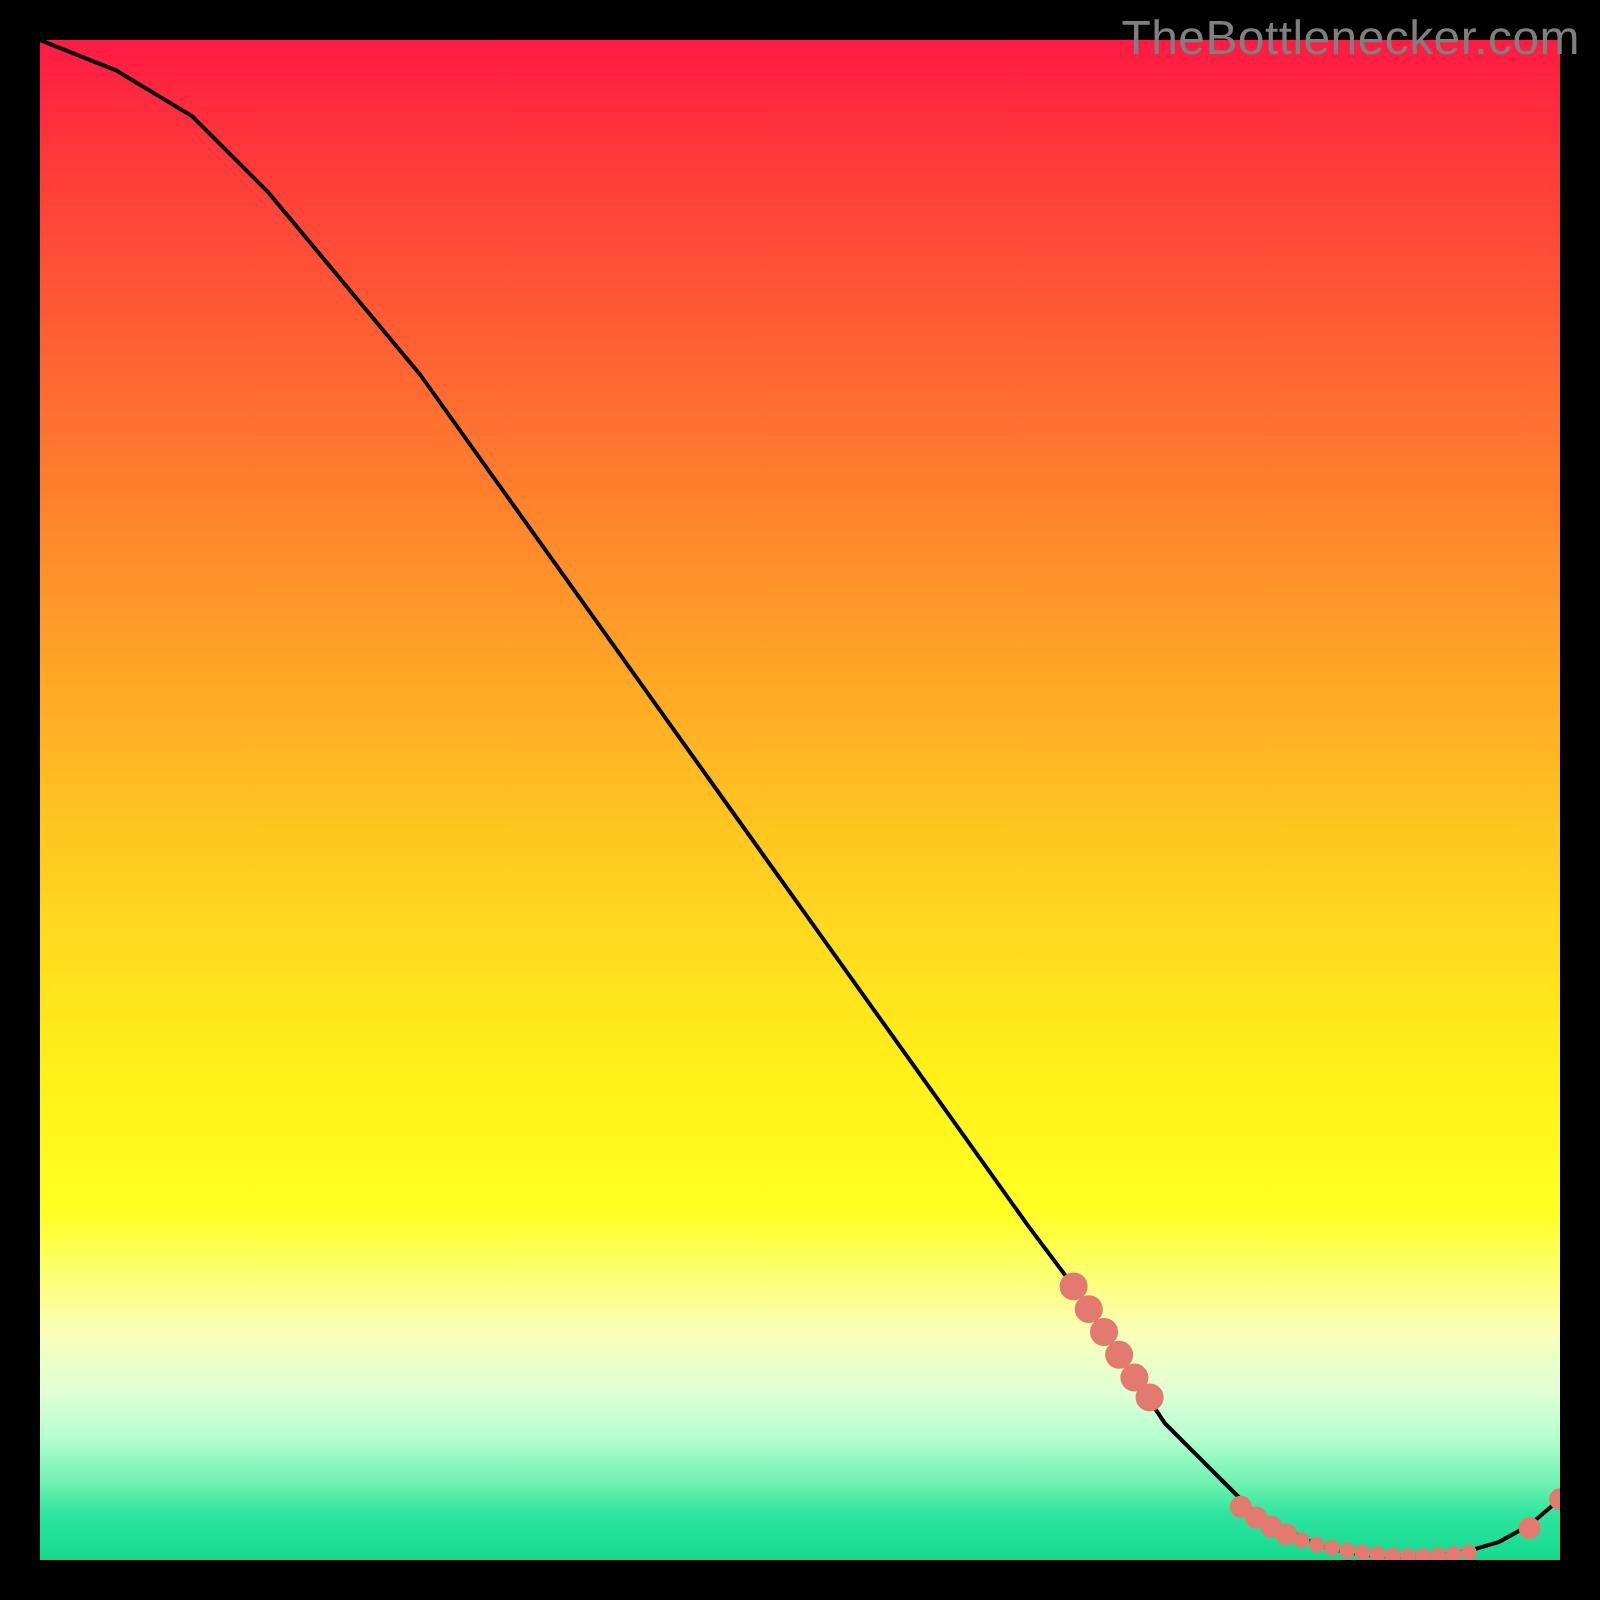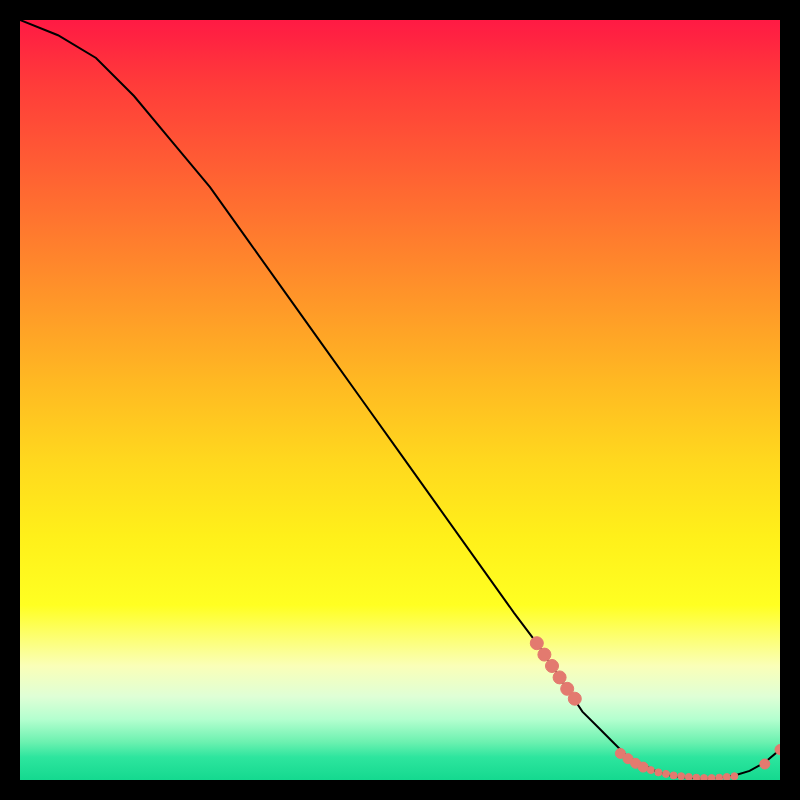--- a/index.html
+++ b/index.html
@@ -73,20 +73,21 @@
     letter-spacing: 0.4px;
     white-space: nowrap;
     z-index: 3;
   }
 </style>
 </head>
 <body>
 
 <div class="frame">
 
+  <div class="watermark">TheBottlenecker.com</div>
 
   <div class="plot">
 
     <svg class="curve" viewBox="0 0 760 760" preserveAspectRatio="none">
 
       <path id="curve-path" d="M0.0 0.0 L38.0 15.2 L76.0 38.0 L114.0 76.0 L152.0 121.6 L190.0 167.2 L228.0 220.4 L266.0 273.6 L304.0 326.8 L342.0 380.0 L380.0 433.2 L418.0 486.4 L456.0 539.6 L494.0 592.8 L516.8 623.2 L532.0 646.0 L547.2 668.8 L562.4 691.6 L577.6 706.8 L592.8 722.0 L608.0 737.2 L623.2 744.8 L638.4 752.4 L653.6 756.2 L668.8 757.7 L684.0 758.5 L699.2 757.7 L714.4 755.4 L729.6 750.9 L744.8 742.5 L760.0 729.6" fill="none" stroke="#000" stroke-width="2"></path>
 
       <g id="markers">
           <circle cx="516.8" cy="623.2" r="6.5" class="dot"></circle>
           <circle cx="524.4" cy="634.6" r="6.5" class="dot"></circle>

